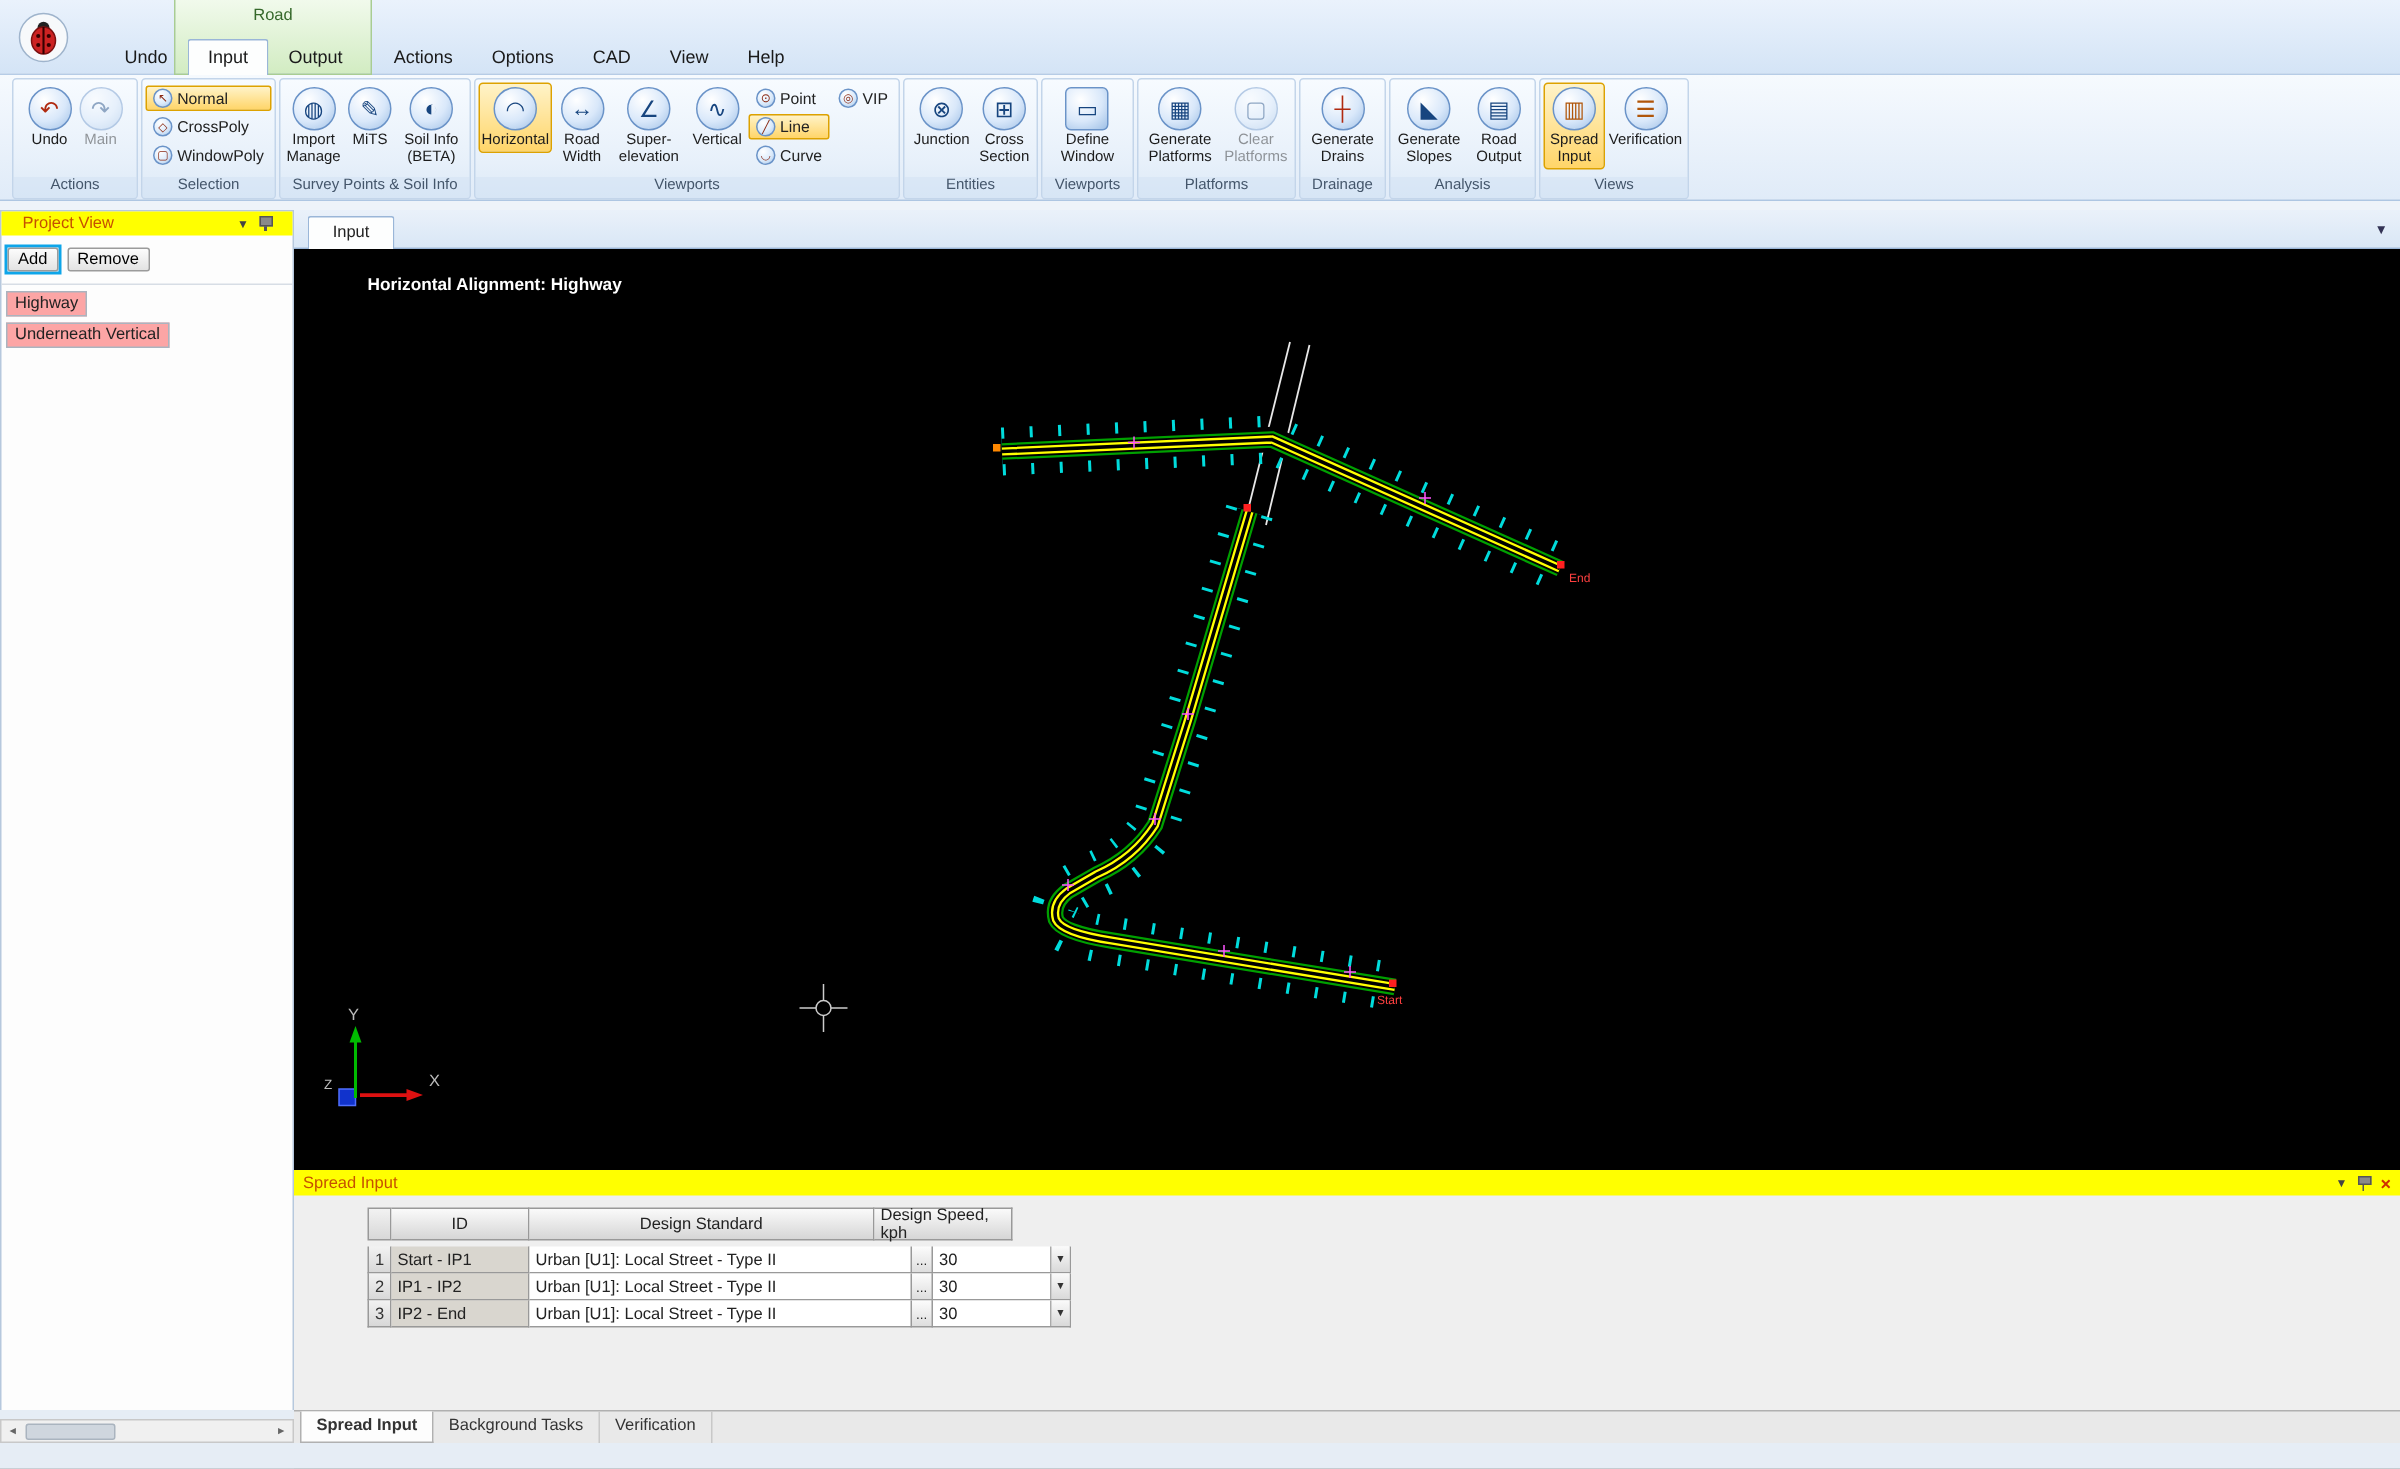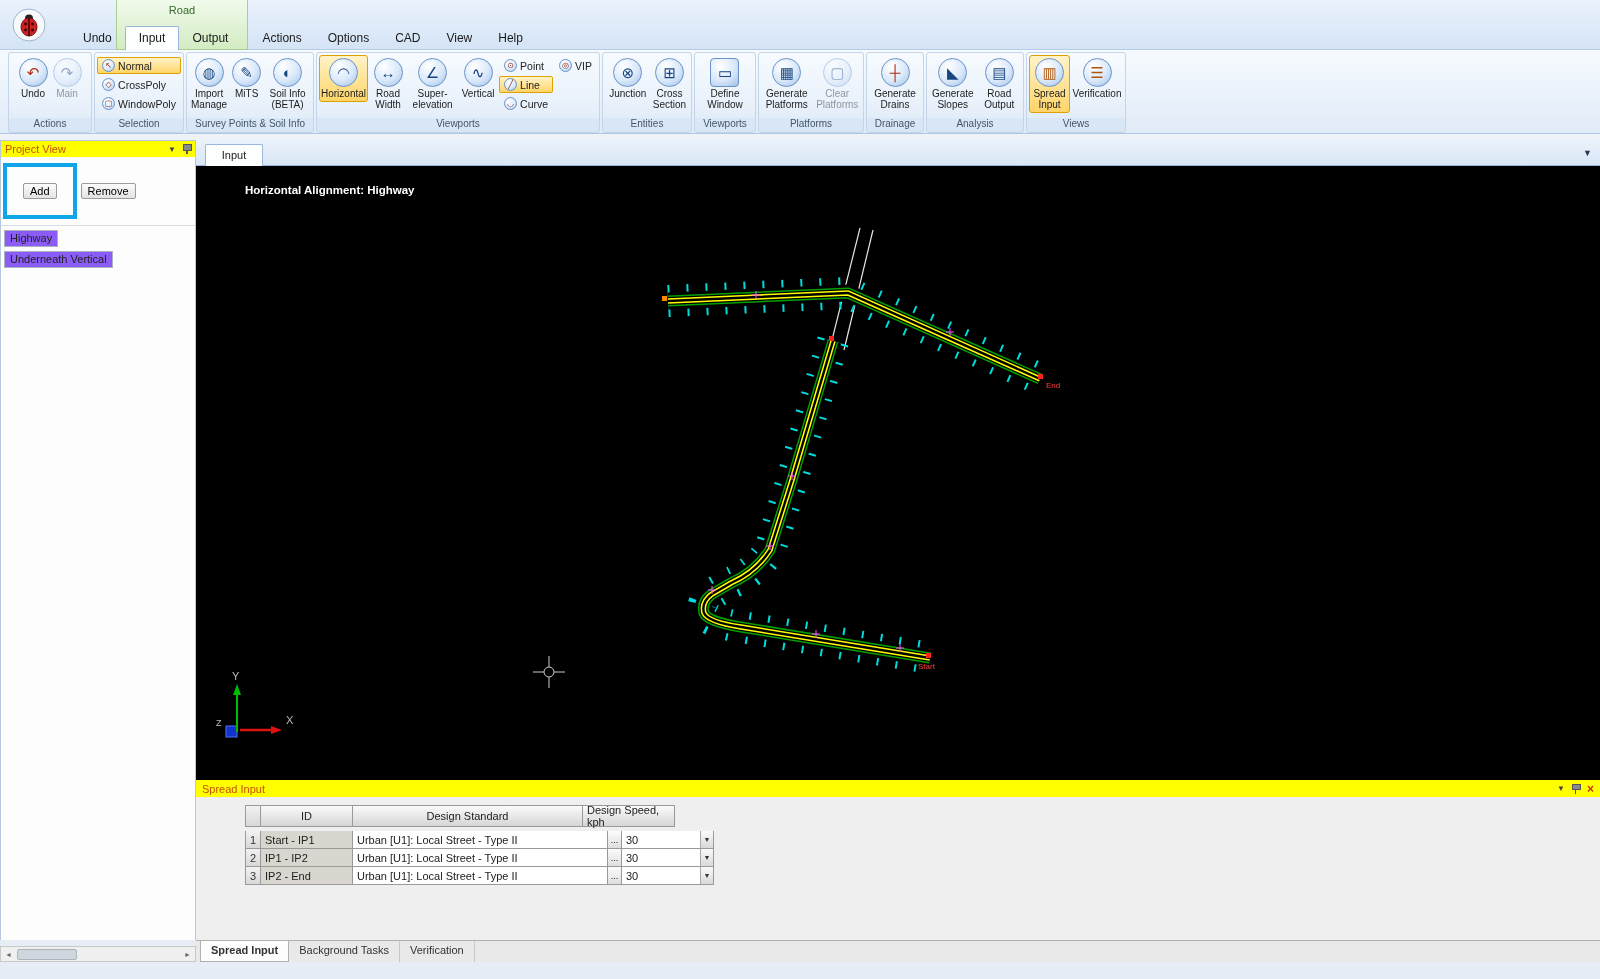--- a/index.html
+++ b/index.html
@@ -34,30 +34,30 @@
   .rbtn.dis { opacity:.45; }
   .scol { display:flex; flex-direction:column; gap:2px; padding-top:2px; }
   .sbtn { display:flex; align-items:center; gap:3px; padding:1px 4px; font-size:10.5px; border:1px solid transparent; border-radius:2px; white-space:nowrap; }
   .sbtn .sicon { width:13px; height:13px; border-radius:50%; flex:none;
     background:radial-gradient(circle at 35% 28%, #fff, #dcebfb 55%, #a6c6ea); border:1px solid #6a93c8;
     display:flex; align-items:center; justify-content:center; font-size:8px; color:#8a2a14; }
   .sbtn.hl { background:linear-gradient(#fff3c8,#ffd569); border-color:#dda200; }
 
   
   .leftpanel { position:absolute; left:0; top:140px; width:196px; height:806px; background:#fdfdfd; border:1px solid #b6c8dd; }
-  .panelhead { height:16px; background:#ffff00; display:flex; align-items:center; padding:0 4px; }
+  .panelhead { height:16px; background:#ffff00; display:flex; align-items:center; padding:0 14px; }
   .panelhead .ptitle { flex:1; font-size:11px; color:#c círculo05000; color:#c65000; }
   .phicon { font-size:8px; color:#444; margin-left:5px; }
   .pin { display:inline-block; width:9px; height:10px; position:relative; margin-left:6px; }
   .pin::before { content:""; position:absolute; left:4px; top:4px; width:1.5px; height:6px; background:#555; }
   .pin::after { content:""; position:absolute; left:1px; top:0; width:7px; height:4.5px; background:#8a8a8a; border:1px solid #555; }
   .pv-toolbar { display:flex; gap:4px; padding:6px 2px 6px 2px; align-items:center; border-bottom:1px solid #d7dde5; }
   .btn3d { background:linear-gradient(#fcfcfc,#e3e3e3); border:1px solid #9b9b9b; border-radius:2px; padding:1px 6px; font-size:11px; }
-  .red-hl { border:4px solid #0ea5e9; padding:16px; display:inline-block; }
-  .pv-item { display:inline-block; margin:4px 0 0 3px; padding:1px 5px 2px 5px; border:1px solid #aab4bf; background:#8b5cf6; font-size:11px; }
+  .red-hl { border:2px solid #0ea5e9; padding:0; display:inline-block; }
+  .pv-item { display:inline-block; margin:4px 0 0 3px; padding:1px 5px 2px 5px; border:1px solid #aab4bf; background:#fca5a5; font-size:11px; }
   .hscroll { position:absolute; left:0; top:946px; width:196px; height:16px; background:#f0f0f0; border:1px solid #c8c8c8; display:flex; align-items:center; justify-content:space-between; }
   .hscroll .arr { font-size:7px; color:#666; padding:0 4px; }
   .hscroll .thumb { position:absolute; left:16px; top:2px; width:60px; height:11px; background:#cfd6de; border:1px solid #aab4bf; border-radius:2px; }
 
   
   .docstrip { position:absolute; left:196px; top:140px; width:1404px; height:26px; background:linear-gradient(#eaf1fa,#d9e7f6); border-bottom:1px solid #9ab6d8; }
   .doctab { position:absolute; left:9px; top:4px; width:58px; height:22px; background:#fdfefe; border:1px solid #9ab6d8; border-bottom:none; border-radius:2px 2px 0 0; text-align:center; line-height:20px; font-size:11px; }
   .docdrop { position:absolute; right:8px; top:8px; font-size:9px; color:#335; }
   .canvas { position:absolute; left:196px; top:166px; width:1404px; height:614px; background:#000; }
   .canvas-label { position:absolute; left:49px; top:18px; color:#fff; font-weight:bold; font-size:11.5px; }

